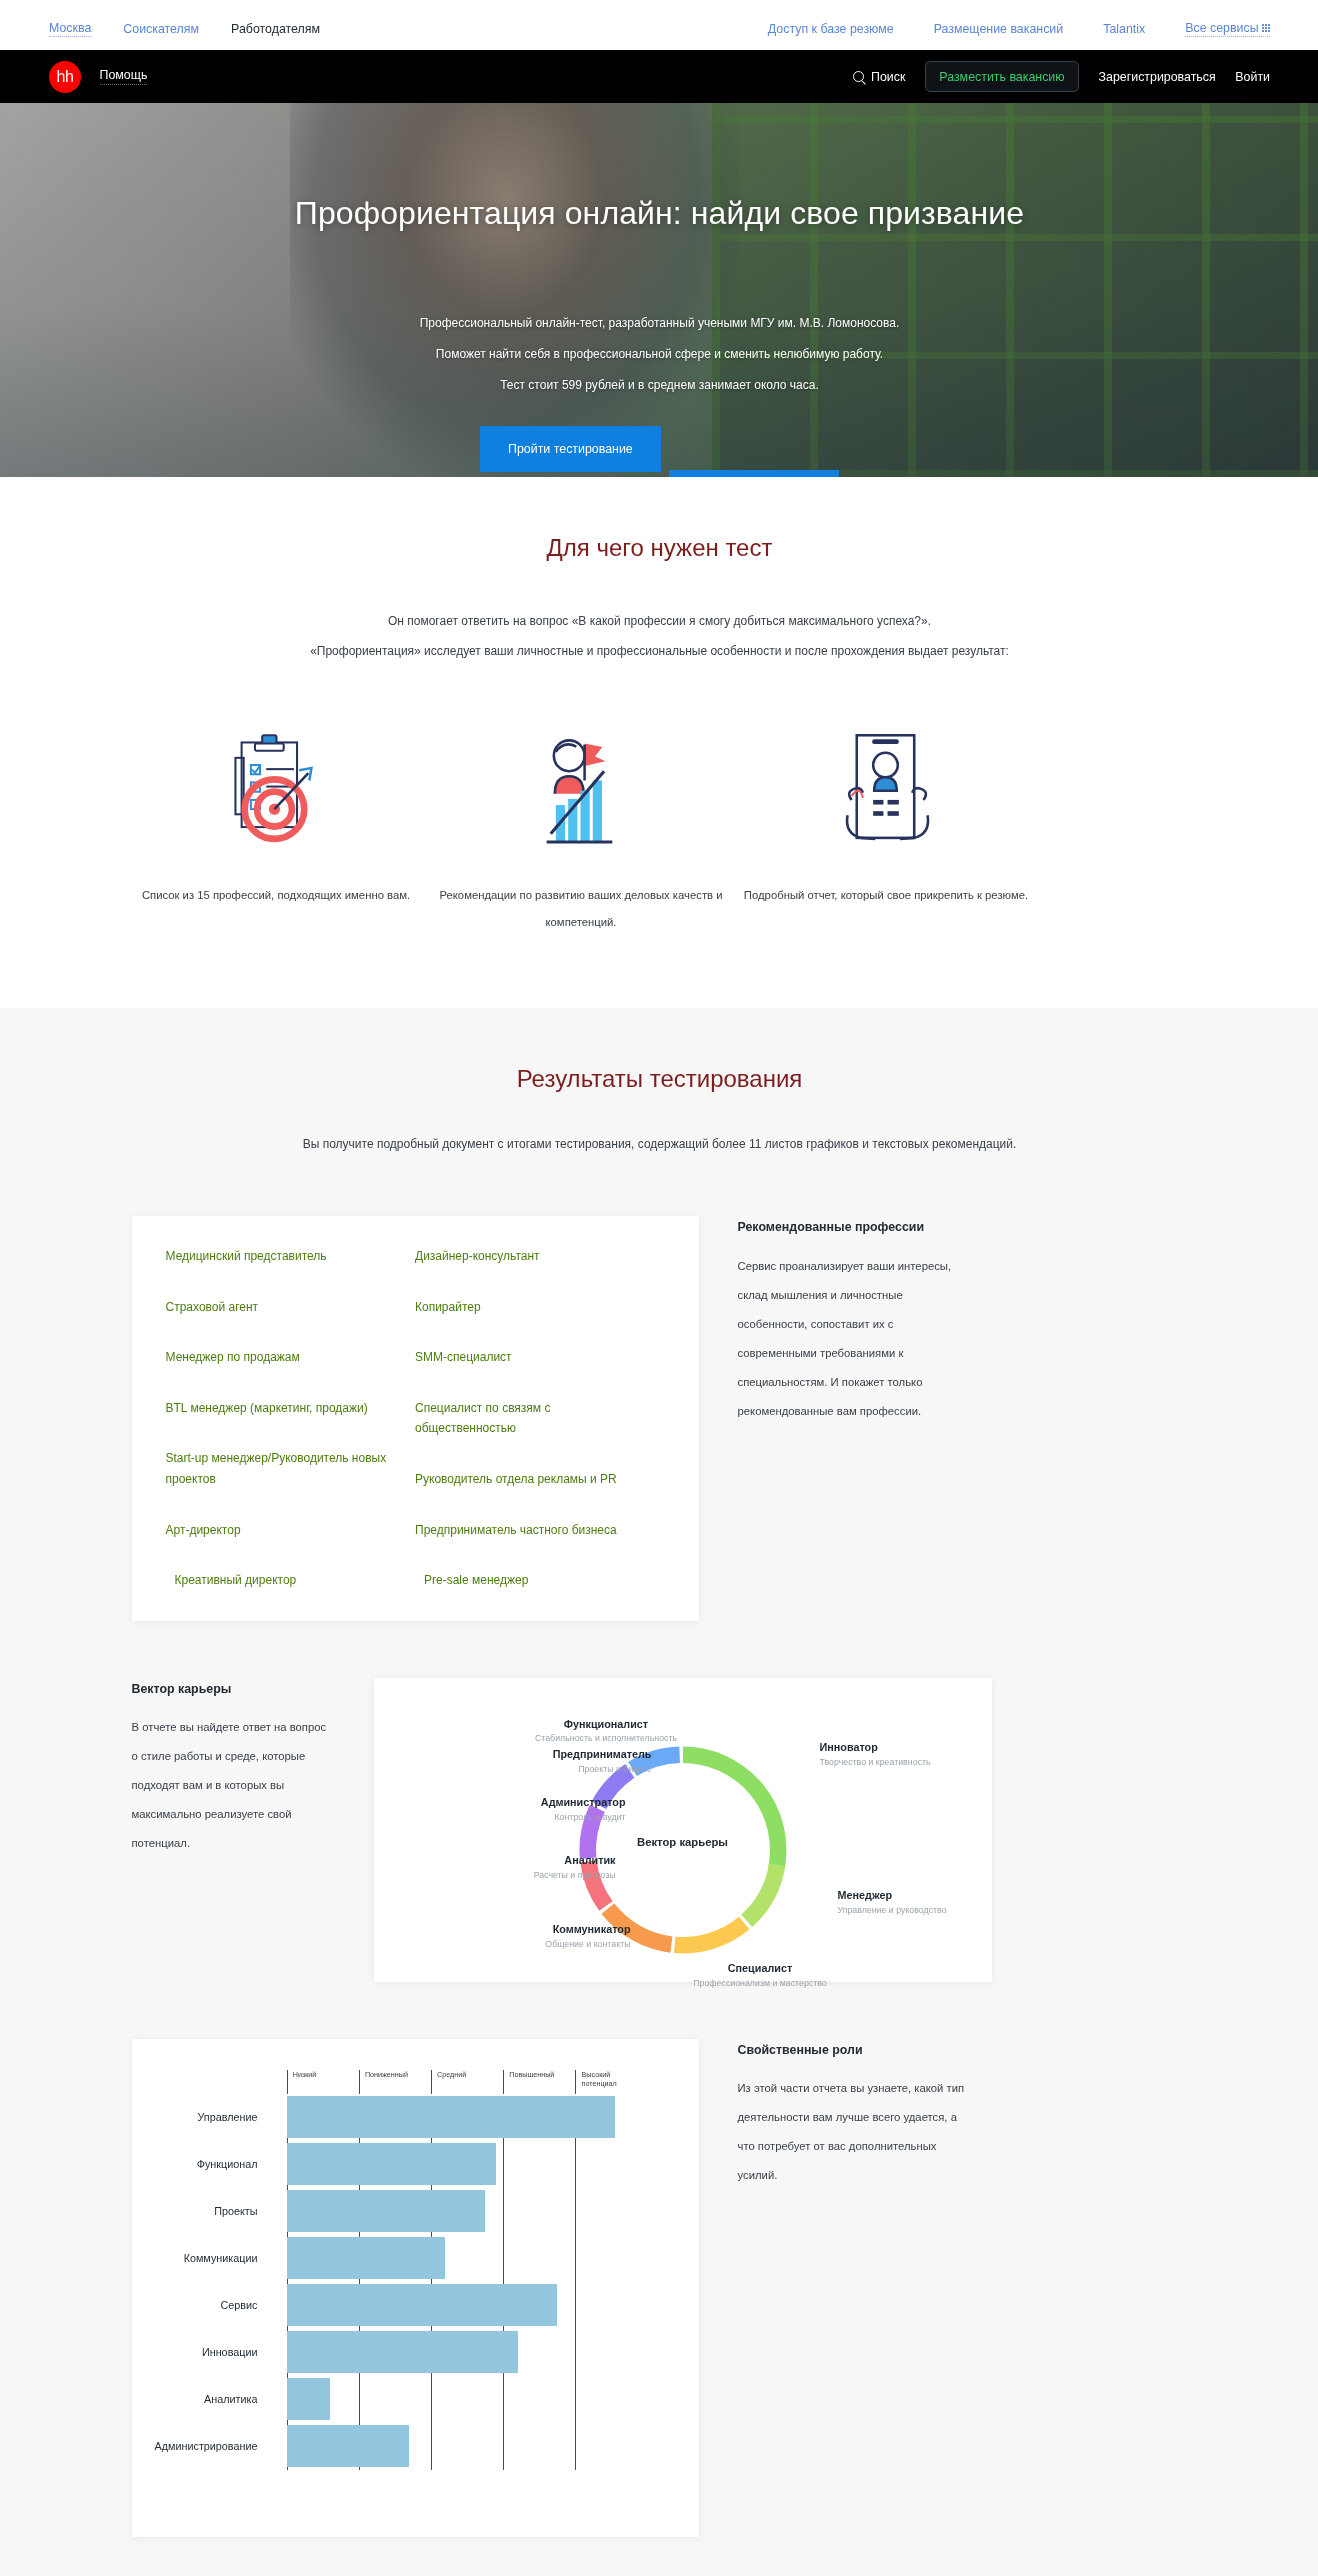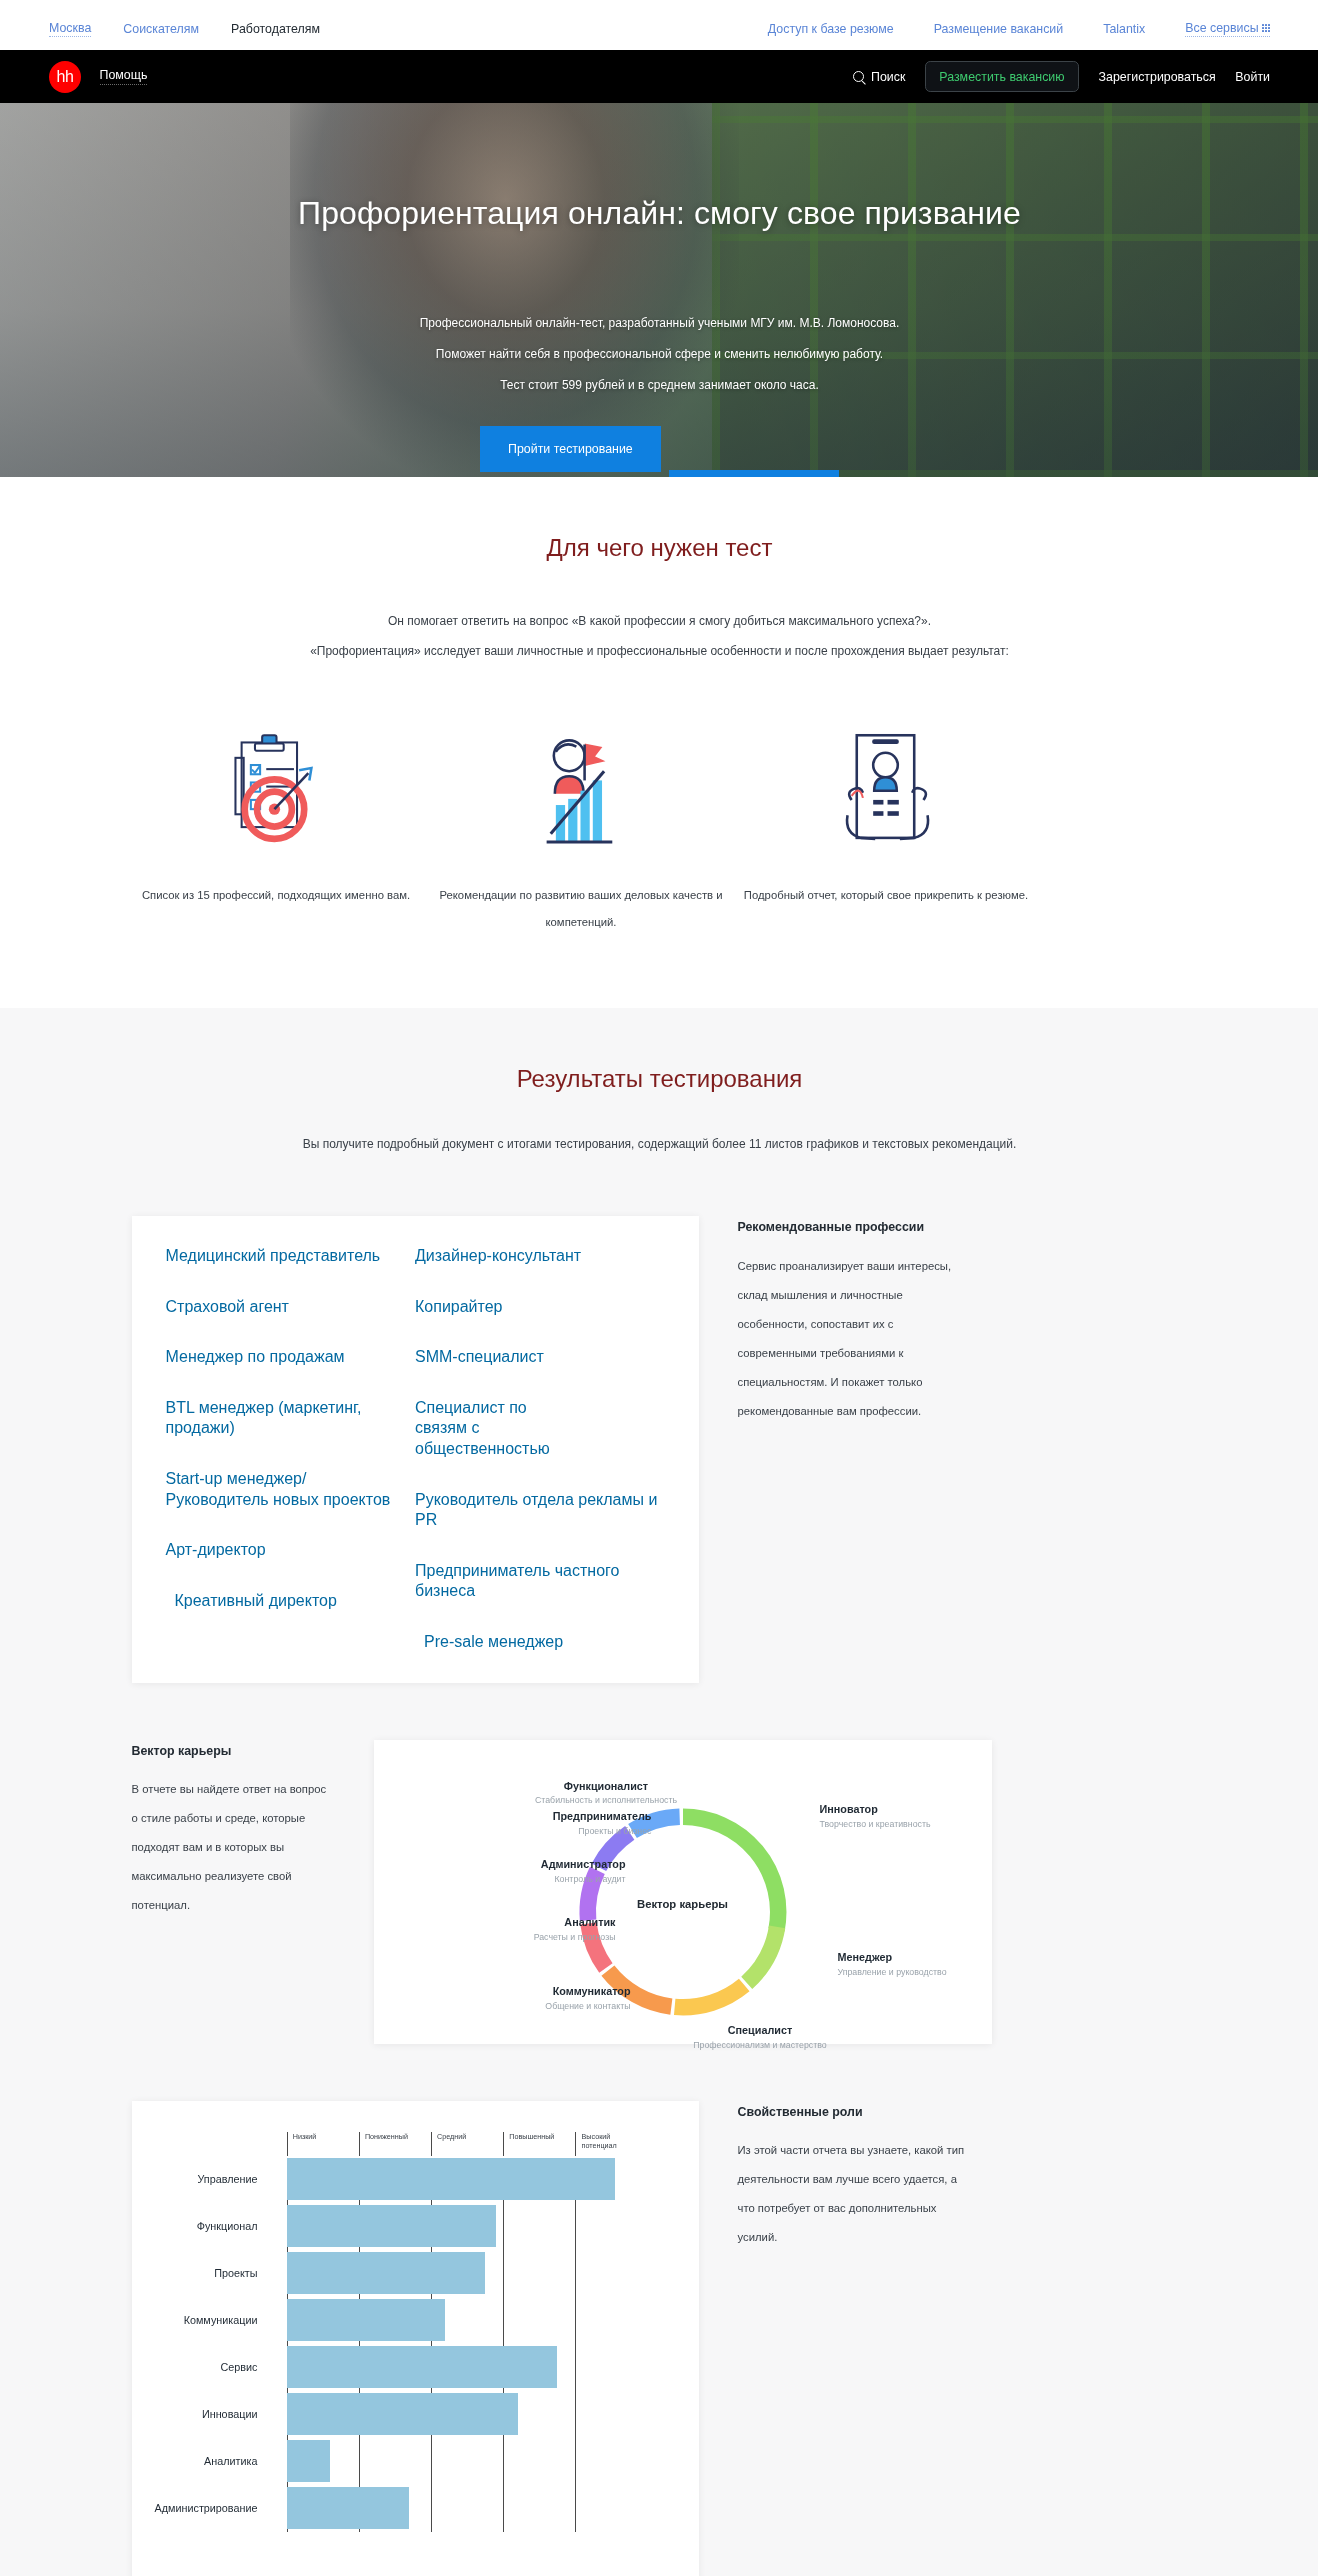--- a/index.html
+++ b/index.html
@@ -105,21 +105,21 @@
     background:#fff;box-shadow:0 1px 7.2px rgba(0,0,0,.07);
     padding:30px 34px;
   }
   .panel-desc { padding-left:39px; padding-top:4.1px; width:273px; }
   .panel-desc h4 { font-size:12.4px;font-weight:bold;color:#232b33;margin-bottom:17.5px; }
   .panel-desc p { font-size:11.3px;color:#3a4149;line-height:29px; }
 
   .prof-panel { width:567px; }
   .prof-grid { display:flex; gap:0; }
   .prof-col { width:100%; }
-  .prof-item { color:#0369a1;font-size:16px;line-height:20.6px;margin-bottom:30px;text-decoration:none;display:block;cursor:pointer;}
+  .prof-item { color:#4d7c0f;font-size:12px;line-height:20.6px;margin-bottom:30px;text-decoration:none;display:block;cursor:pointer;}
   .prof-item:last-child { margin-bottom:0;margin-left:9px; }
 
   
   .vector-panel { width:618px; padding:20.6px 0 20.6px; position:relative; height:304px;}
   .donut-wrap { position:relative; width:618px; height:304px; }
   .donut-center { position:absolute; left:0;right:0; top:138px; text-align:center;
                   font-size:11.3px;font-weight:bold;color:#232b33;}
   .dlbl { position:absolute; }
   .dlbl b { display:block;font-size:10.8px;font-weight:bold;color:#1f2933;line-height:15.5px; }
   .dlbl span { display:block;font-size:8.8px;color:#9aa3ab;line-height:13.4px; }
@@ -187,21 +187,21 @@
         <a class="hdr-link" href="#">Войти</a>
       </div>
     </div>
   </div>
 
   <div class="hero">
     <div class="hero-shelf"></div>
     <div class="hero-person"></div>
     <div class="hero-wash"></div>
     <div class="hero-content">
-      <h1 class="hero-title">Профориентация онлайн: смогу свое призвание</h1>
+      <h1 class="hero-title">Профориентация онлайн: найди свое призвание</h1>
       <div class="hero-sub">
         <div>Профессиональный онлайн-тест, разработанный учеными МГУ им. М.В. Ломоносова.</div>
         <div>Поможет найти себя в профессиональной сфере и сменить нелюбимую работу.</div>
         <div>Тест стоит 599 рублей и в среднем занимает около часа.</div>
       </div>
       <div class="hero-btns">
         <button class="btn-blue">Пройти тестирование</button>
         <button class="btn-blue small">Пример отчета</button>
       </div>
     </div>

